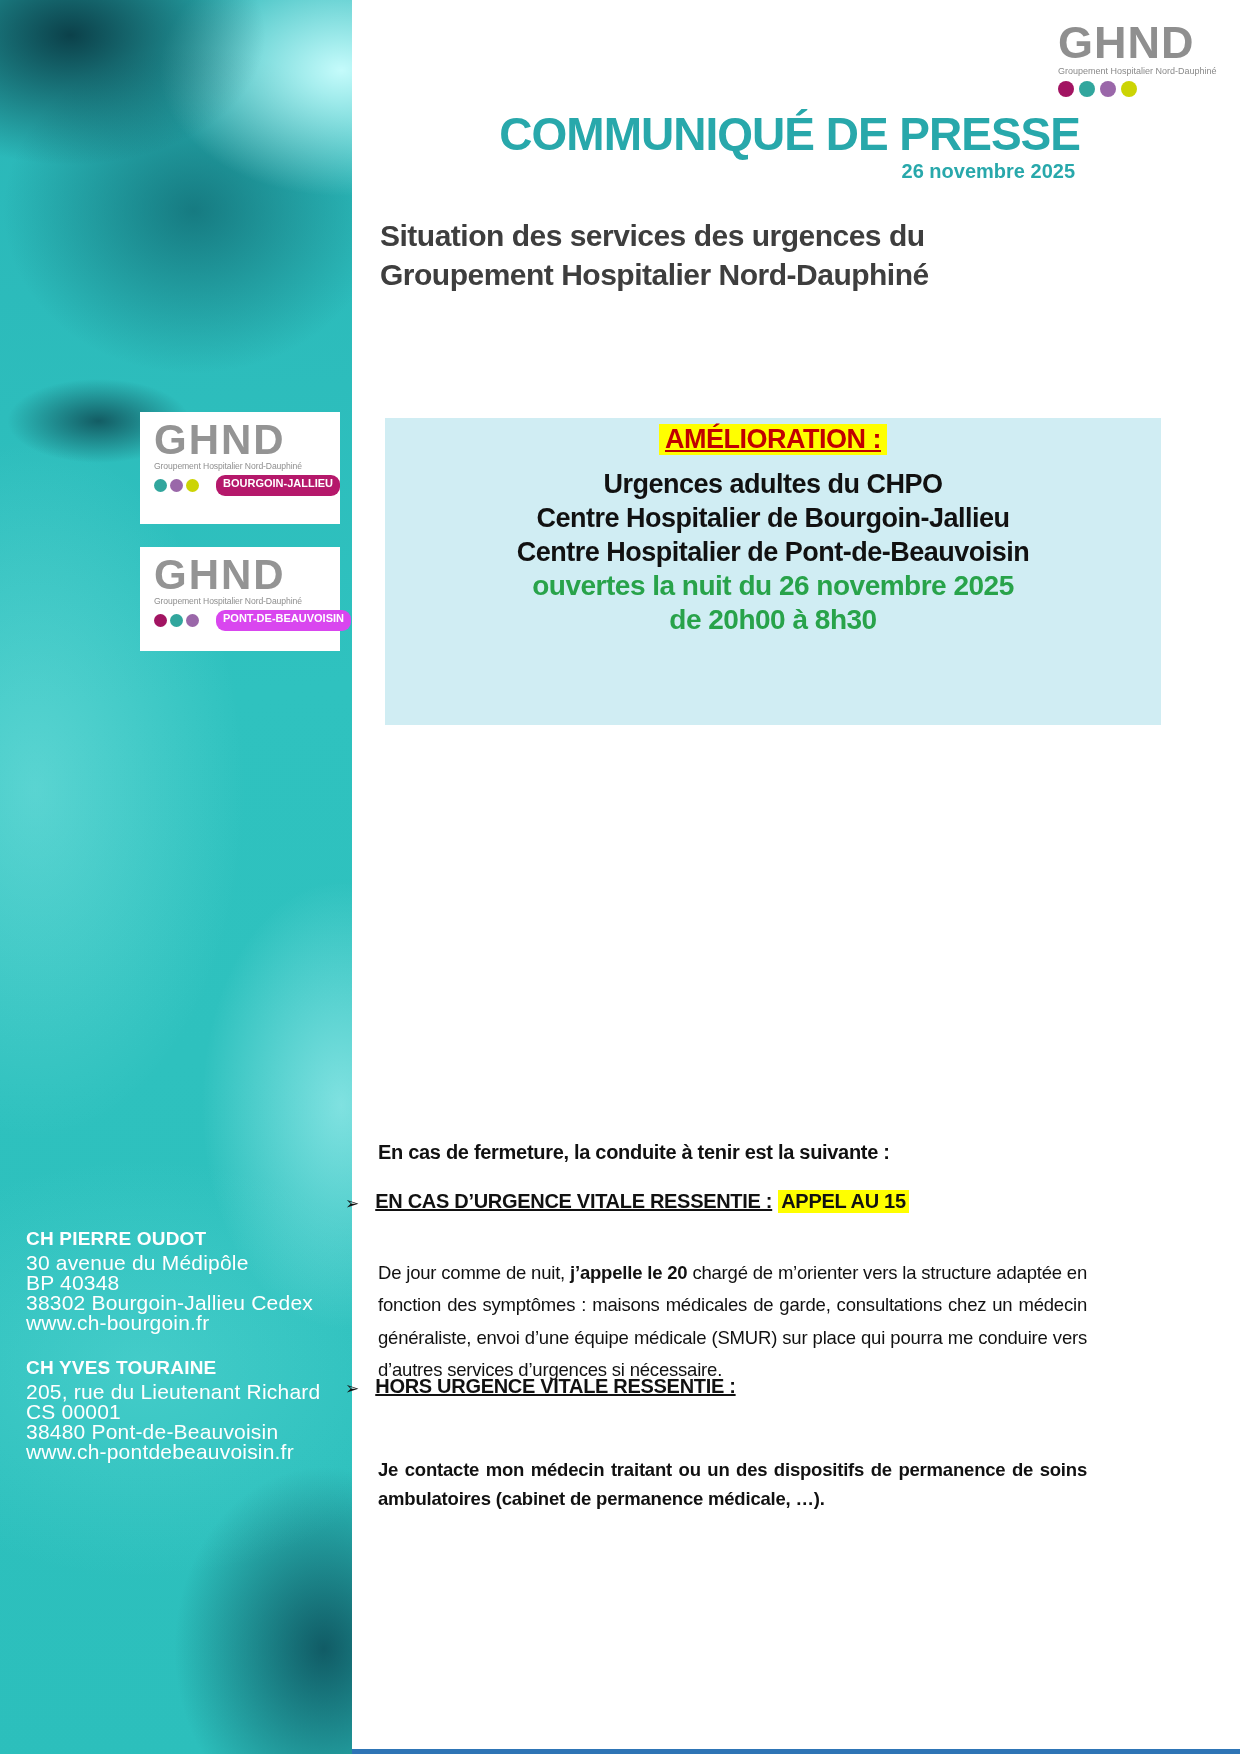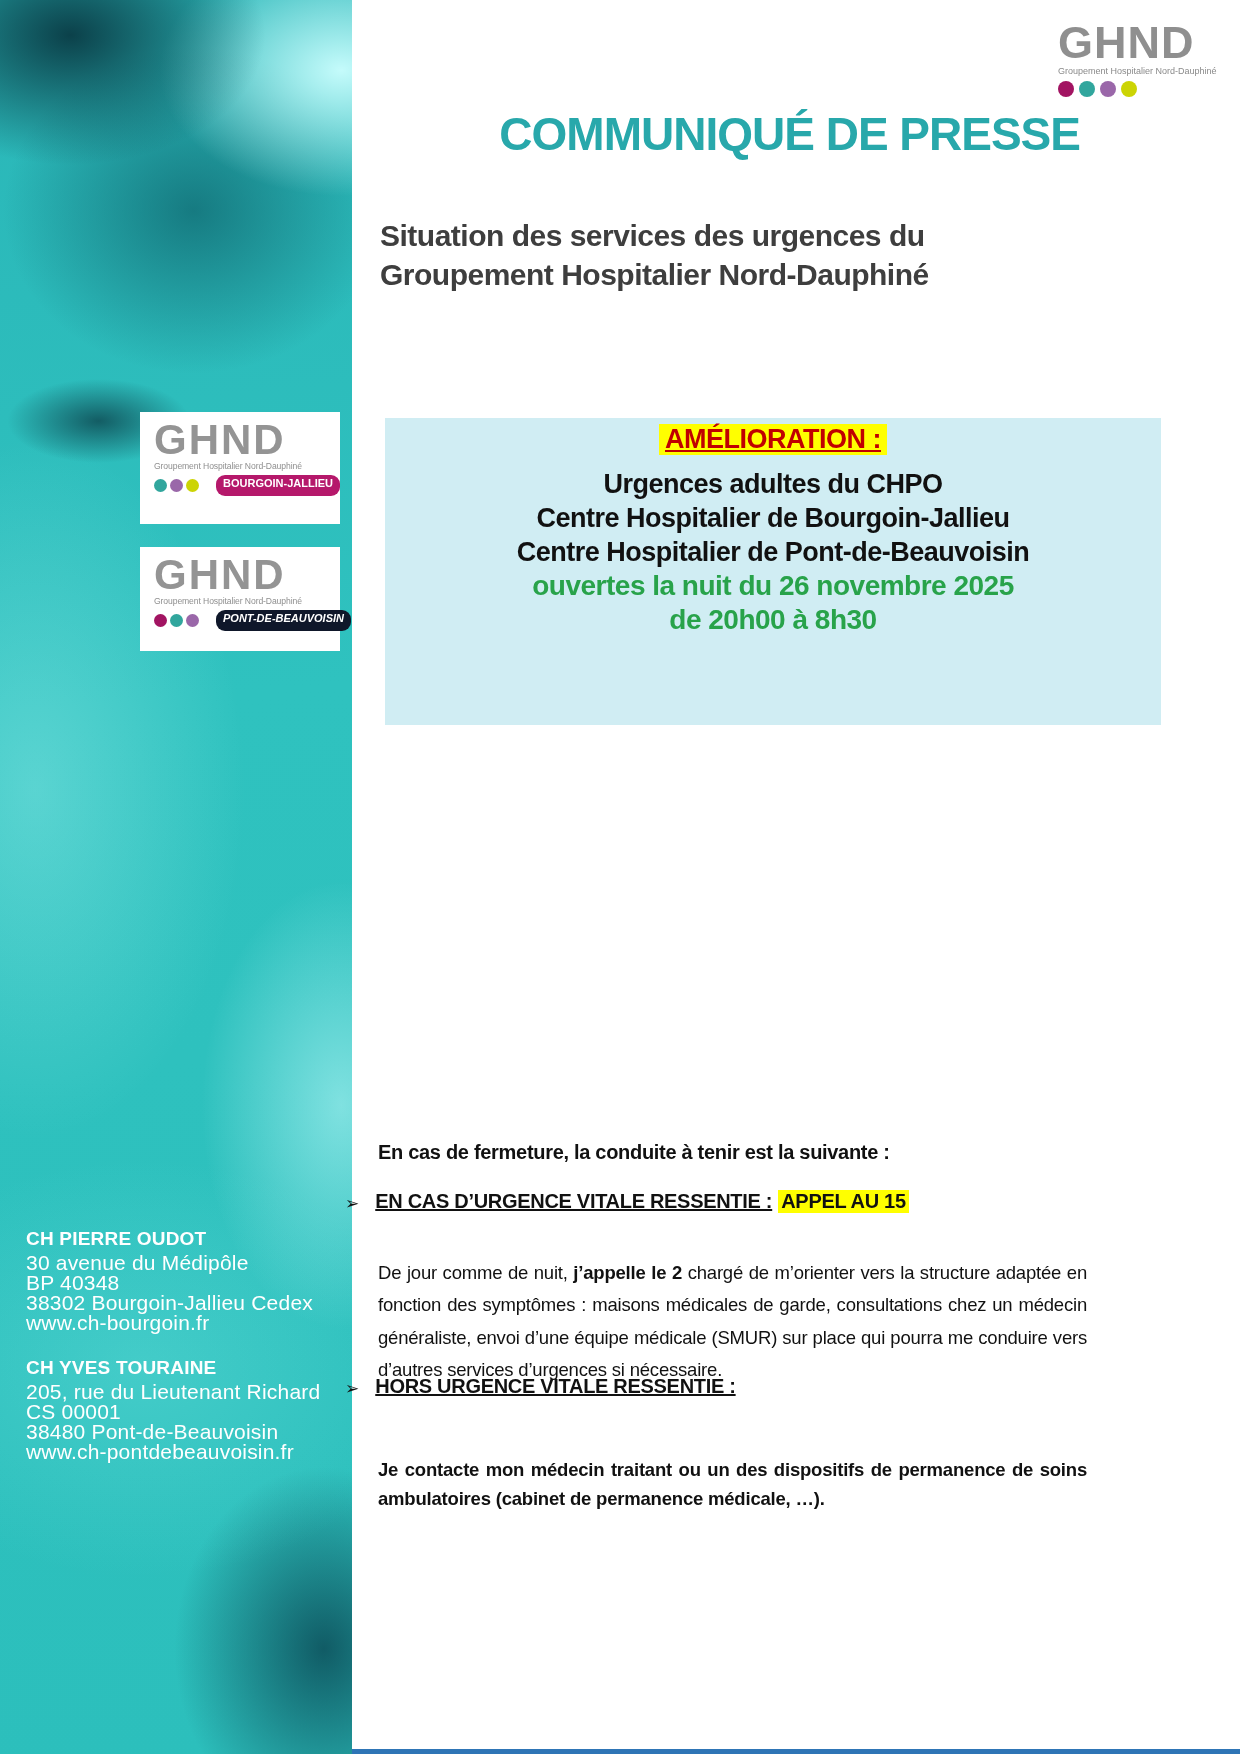--- a/index.html
+++ b/index.html
@@ -102,21 +102,21 @@
     </div>
   </div>
 
   <div class="logo-card" id="card2">
     <div class="card-acronym">GHND</div>
     <div class="card-sub">Groupement Hospitalier Nord-Dauphiné</div>
     <div class="card-row">
       <span class="dot" style="background-color: rgb(162, 20, 98);"></span>
       <span class="dot" style="background-color: rgb(49, 166, 157);"></span>
       <span class="dot" style="background-color: rgb(154, 103, 169);"></span>
-      <span class="badge" style="background-color: #0f172a; font-style: italic;">PONT-DE-BEAUVOISIN</span>
+      <span class="badge" style="background-color: #d946ef;">PONT-DE-BEAUVOISIN</span>
     </div>
   </div>
 
   <div class="addr" id="addr1">
     <div class="addr-name">CH PIERRE OUDOT</div>
     <div class="addr-line">30 avenue du Médipôle</div>
     <div class="addr-line">BP 40348</div>
     <div class="addr-line">38302 Bourgoin-Jallieu Cedex</div>
     <div class="addr-line">www.ch-bourgoin.fr</div>
   </div>
@@ -134,20 +134,21 @@
     <div class="top-sub">Groupement Hospitalier Nord-Dauphiné</div>
     <div class="top-dots">
       <span class="dot" style="background-color: rgb(162, 20, 98);"></span>
       <span class="dot" style="background-color: rgb(49, 166, 157);"></span>
       <span class="dot" style="background-color: rgb(154, 103, 169);"></span>
       <span class="dot" style="background-color: rgb(204, 212, 4);"></span>
     </div>
   </div>
 
   <div class="title">COMMUNIQUÉ DE PRESSE</div>
+  <div class="date">26 novembre 2025</div>
 
   <div class="subject">
     <div>Situation des services des urgences du</div>
     <div>Groupement Hospitalier Nord-Dauphiné</div>
   </div>
 
   <div class="notice">
     <span class="notice-label">AMÉLIORATION :</span>
     <div class="notice-lines">
       <div>Urgences adultes du CHPO</div>
@@ -161,21 +162,21 @@
   </div>
 
   <div class="intro">En cas de fermeture, la conduite à tenir est la suivante :</div>
 
   <div class="bullet" id="bullet1">
     <span class="bullet-arrow">➢</span>
     <span class="bullet-label">EN CAS D’URGENCE VITALE RESSENTIE :</span>
     <span class="bullet-hl">APPEL AU 15</span>
   </div>
 
-  <p class="para" id="p1"><span>De jour comme de nuit, </span><b>j’appelle le 2</b><span> chargé de m’orienter vers la structure adaptée en fonction des symptômes : maisons médicales de garde, consultations chez un médecin généraliste, envoi d’une équipe médicale (SMUR) sur place qui pourra me conduire vers d’autres services d’urgences si nécessaire.</span></p>
+  <p class="para" id="p1"><span>De jour comme de nuit, </span><b>j’appelle le 20</b><span> chargé de m’orienter vers la structure adaptée en fonction des symptômes : maisons médicales de garde, consultations chez un médecin généraliste, envoi d’une équipe médicale (SMUR) sur place qui pourra me conduire vers d’autres services d’urgences si nécessaire.</span></p>
 
   <div class="bullet" id="bullet2">
     <span class="bullet-arrow">➢</span>
     <span class="bullet-label">HORS URGENCE VITALE RESSENTIE :</span>
   </div>
 
   <p class="para" id="p2">Je contacte mon médecin traitant ou un des dispositifs de permanence de soins ambulatoires (cabinet de permanence médicale, …).</p>
 
   <div class="footer-line"></div>
 </div>

